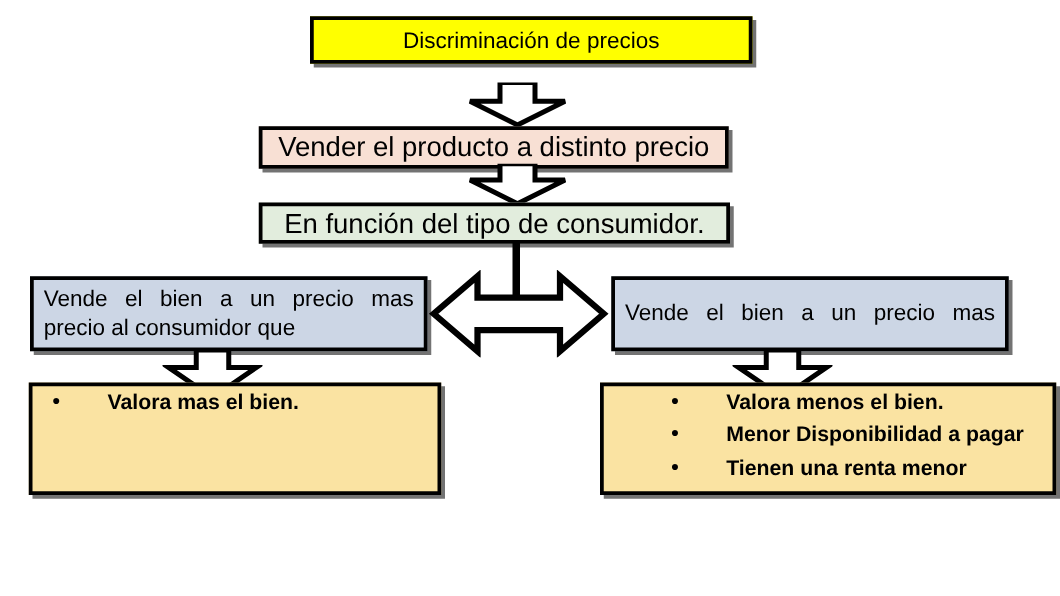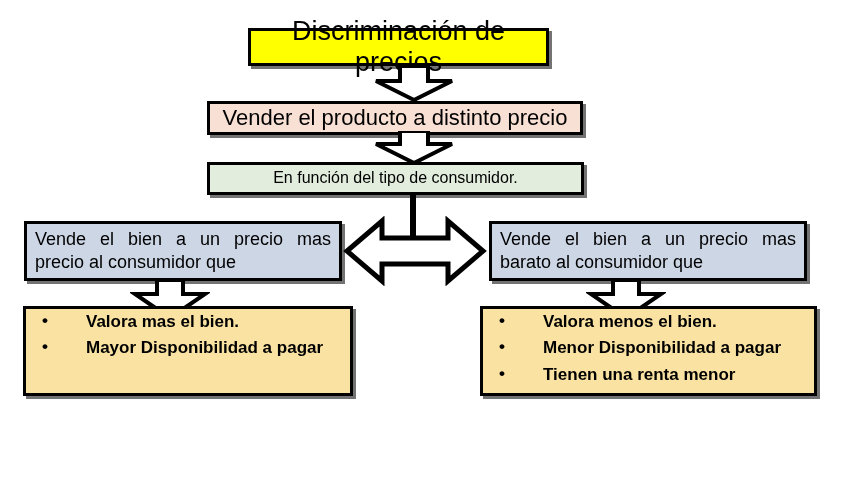--- a/index.html
+++ b/index.html
@@ -29,33 +29,33 @@
   }
   .box-text {
     display: block;
     width: 100%;
     text-align: center;
     line-height: 1.15;
   }
 
   
   #node-title {
-    left: 248px; top: 28px; width: 301px; height: 38px;
+    left: 248px; top: 13px; width: 354px; height: 38px;
     background: #ffff00;
-    font-size: 27px;
+    font-size: 18px;
   }
   #node-sell {
     left: 207px; top: 101px; width: 376px; height: 34px;
     background: #f8e0d4;
     font-size: 22px;
   }
   #node-consumer {
     left: 207px; top: 162px; width: 377px; height: 33px;
     background: #e2eddd;
-    font-size: 16px;
+    font-size: 22px;
   }
   #node-expensive, #node-cheap {
     top: 221px; height: 60px;
     background: #ccd6e5;
     font-size: 18px;
     align-items: center;
     justify-content: flex-start;
     padding: 0 8px;
   }
   #node-expensive { left: 24px; width: 318px; }
@@ -72,21 +72,21 @@
   .justify-text .l2 { display: block; text-align: left; }
 
   #node-buyer-high, #node-buyer-low {
     top: 306px; height: 90px;
     background: #fae3a2;
     align-items: flex-start;
     justify-content: flex-start;
     padding: 0;
   }
   #node-buyer-high { left: 23px; width: 330px; }
-  #node-buyer-low { left: 480px; width: 337px; }
+  #node-buyer-low { left: 480px; width: 365px; padding-left: 38px; }
 
   .bullets {
     list-style: none;
     margin: 0;
     padding: 0 0 0 16px;
     width: 100%;
     font-size: 17px;
     font-weight: bold;
     line-height: 1.55;
   }
@@ -153,40 +153,38 @@
   <div class="box" id="node-expensive">
     <span class="justify-text">
       <span class="l1">Vende el bien a un precio mas</span>
       <span class="l2">precio al consumidor que</span>
     </span>
   </div>
 
   <div class="box" id="node-cheap">
     <span class="justify-text">
       <span class="l1">Vende el bien a un precio mas</span>
-      <span class="l2">barato al consumidor que</span>
     </span>
   </div>
 
   <div class="arrow" style="left:130px; top:280px;">
     <svg width="80" height="40" viewBox="0 0 80 40">
       <polygon points="27,0 53,0 53,14 75,14 40,38 5,14 27,14" fill="#ffffff" stroke="#000000" stroke-width="4" stroke-linejoin="miter"></polygon>
     </svg>
   </div>
 
   <div class="arrow" style="left:586px; top:280px;">
     <svg width="80" height="40" viewBox="0 0 80 40">
       <polygon points="27,0 53,0 53,14 75,14 40,38 5,14 27,14" fill="#ffffff" stroke="#000000" stroke-width="4" stroke-linejoin="miter"></polygon>
     </svg>
   </div>
 
   <div class="box" id="node-buyer-high">
     <ul class="bullets">
       <li>Valora mas el bien.</li>
-      <li>Mayor Disponibilidad a pagar</li>
     </ul>
   </div>
 
   <div class="box" id="node-buyer-low">
     <ul class="bullets">
       <li>Valora menos el bien.</li>
       <li>Menor Disponibilidad a pagar</li>
       <li>Tienen una renta menor</li>
     </ul>
   </div>

